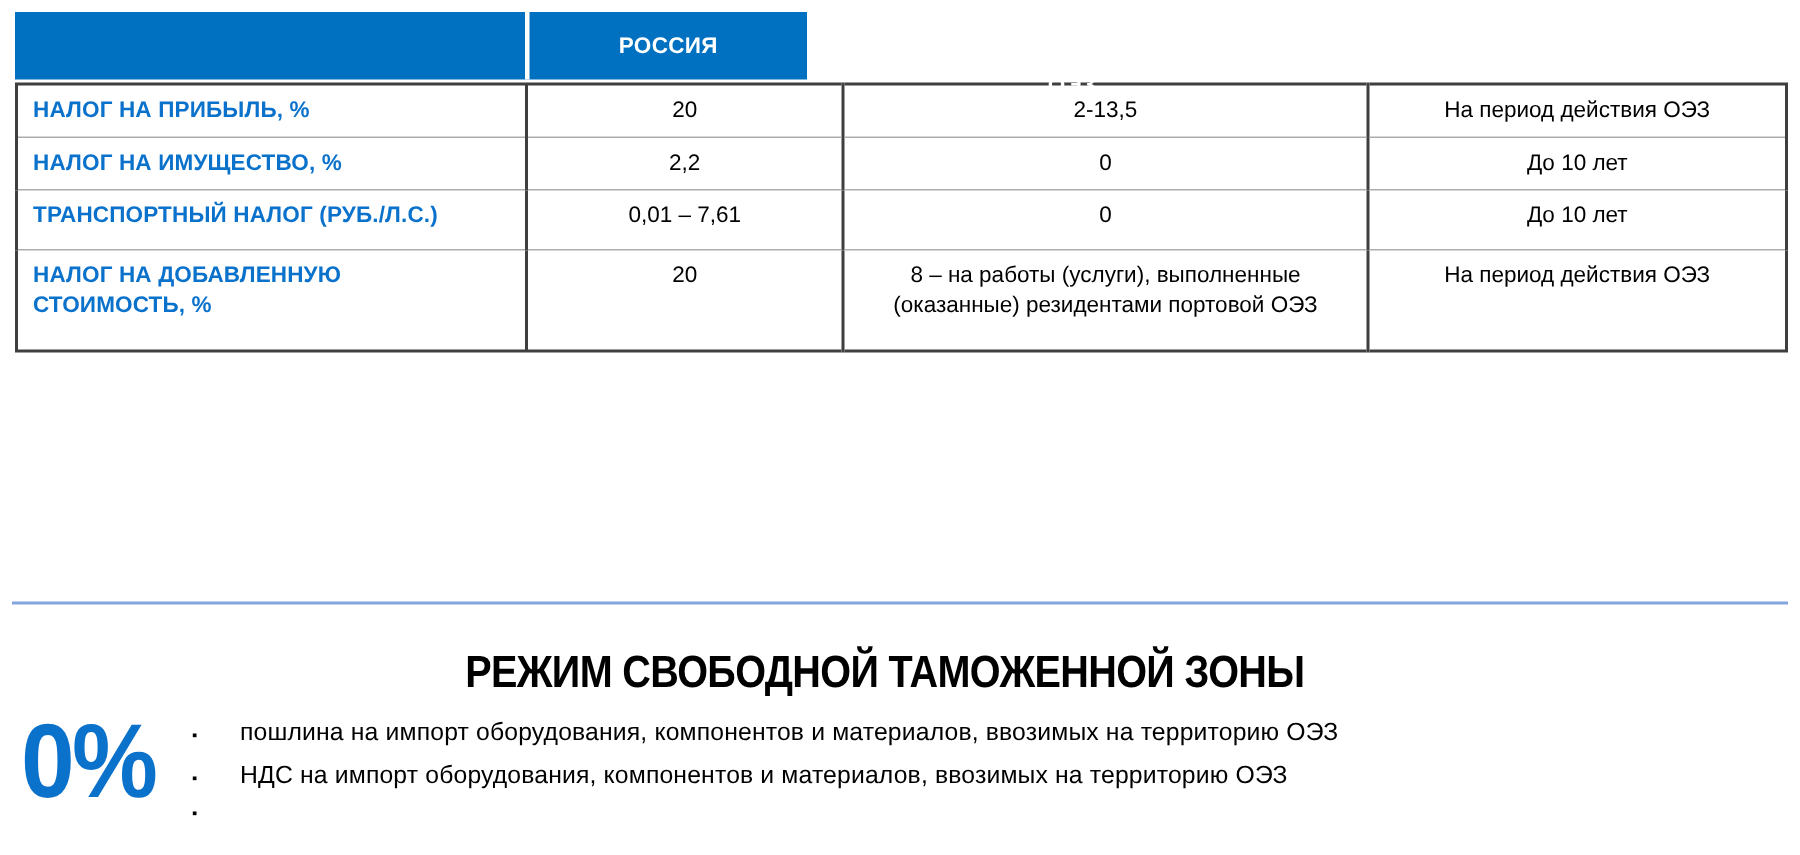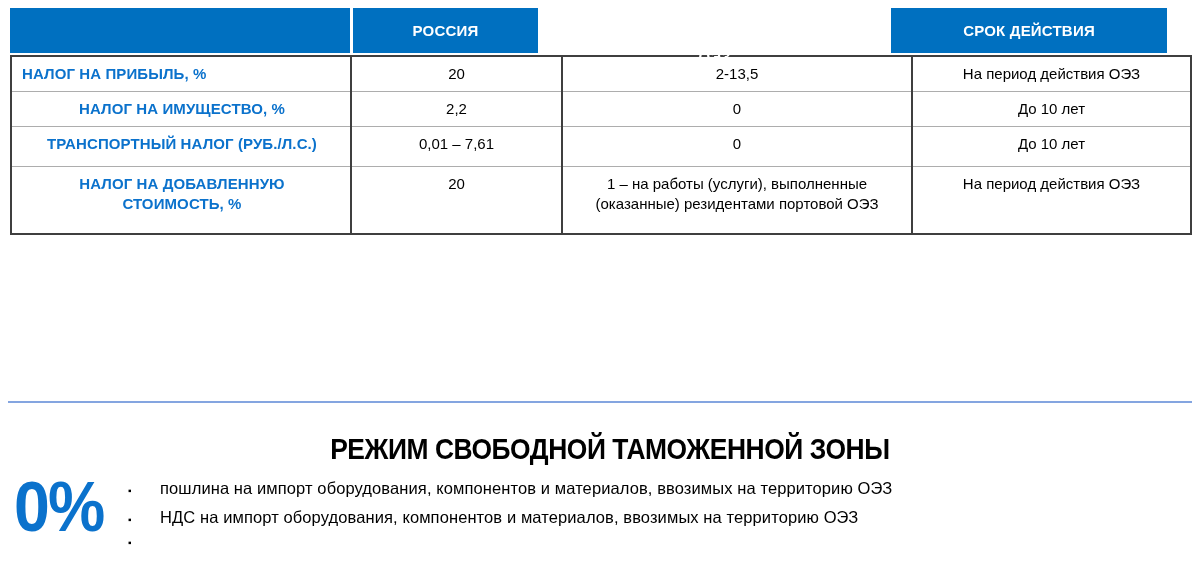--- a/index.html
+++ b/index.html
@@ -24,35 +24,35 @@
 
   table.tbody {
     border-collapse:collapse; table-layout:fixed; width:1180px;
     margin-top:2px; border:2px solid #3F3F3F;
   }
   table.tbody td {
     border-left:2px solid #3F3F3F; border-right:2px solid #3F3F3F;
     vertical-align:top; box-sizing:border-box;
     font-size:15px; line-height:1.35; white-space:pre-line;
   }
-  table.tbody tr + tr td { border-top:1px solid #ADADAD;text-align:center; }
+  table.tbody tr + tr td { border-top:1px solid #ADADAD; }
   td.label {
     color:#0B72CC; font-weight:bold; text-align:left;
     padding:7px 8px 4px 10px; letter-spacing:0.1px;
   }
   td.val { color:#000000; text-align:center; padding:7px 6px 4px 6px; }
 
   
   .divider {
     position:absolute; left:8px; top:401px; width:1184px; height:2px;
     background:#84A5E0;
   }
   .customs-title {
     position:absolute; left:0; top:432px; width:1180px; text-align:center;
-    font-size:30px; font-weight:bold; color:#000000;padding-left:20px;
+    font-size:30px; font-weight:bold; color:#000000;
   }
   .customs-title span { display:inline-block; transform:scaleX(0.88); transform-origin:center; letter-spacing:-0.5px; }
   .rate {
     position:absolute; left:14px; top:472px; font-size:70px; font-weight:bold;
     color:#0B72CC; line-height:1; letter-spacing:-2px;
     transform:scaleX(0.92); transform-origin:left center;
   }
   .bullets { position:absolute; left:128px; top:479px; width:1060px; }
   .bullet-row { display:flex; align-items:baseline; height:29px; }
   .bullet-marker { font-size:10px; color:#000; width:32px; flex:0 0 32px; }
@@ -61,21 +61,20 @@
 </head>
 <body>
 
 <div class="page">
 
   <div class="tbl-wrap">
     <div class="thead">
       <div class="th th-c1"></div>
       <div class="th th-c2">РОССИЯ</div>
       <div class="th th-c3">ОЭЗ</div>
-      <div class="th th-c4">СРОК ДЕЙСТВИЯ</div>
     </div>
 
     <table class="tbody">
       <colgroup>
         <col style="width:340px">
           <col style="width:211px">
           <col style="width:350px">
           <col style="width:279px">
       </colgroup>
       <tbody>
@@ -94,21 +93,21 @@
       <tr style="height:40px">
         <td class="label">ТРАНСПОРТНЫЙ НАЛОГ (РУБ./Л.С.)</td>
         <td class="val">0,01 – 7,61</td>
         <td class="val">0</td>
         <td class="val">До 10 лет</td>
       </tr>
       <tr style="height:68px">
         <td class="label">НАЛОГ НА ДОБАВЛЕННУЮ
 СТОИМОСТЬ, %</td>
         <td class="val">20</td>
-        <td class="val">1 – на работы (услуги), выполненные
+        <td class="val">8 – на работы (услуги), выполненные
 (оказанные) резидентами портовой ОЭЗ</td>
         <td class="val">На период действия ОЭЗ</td>
       </tr>
     </tbody>
       </table>
   </div>
 
   <div class="divider"></div>
 
   <div class="customs-title">

